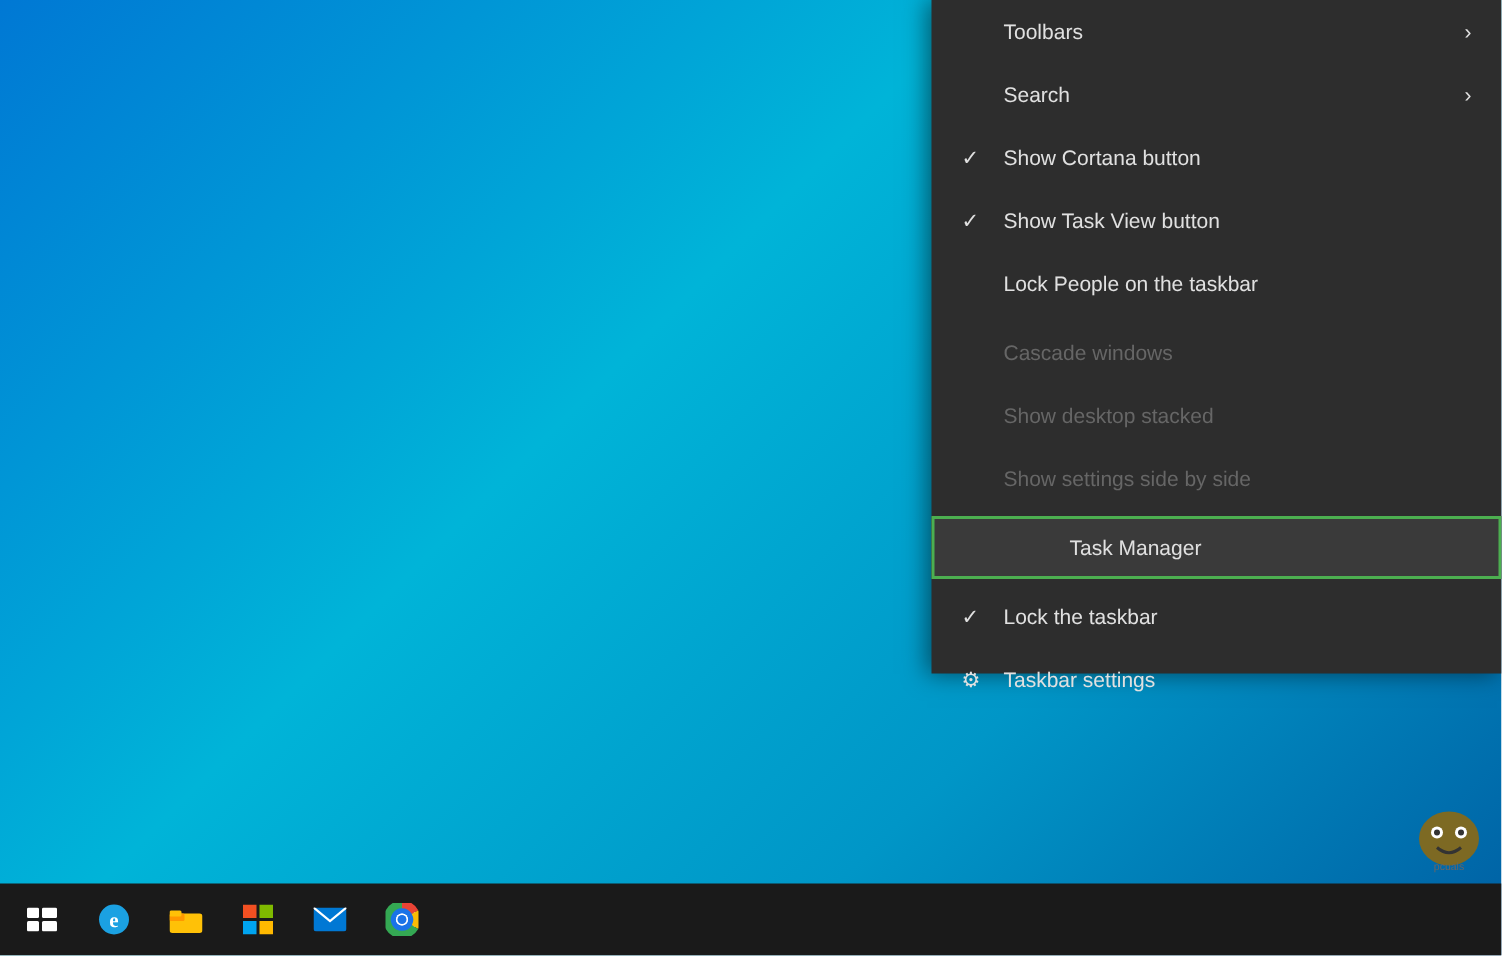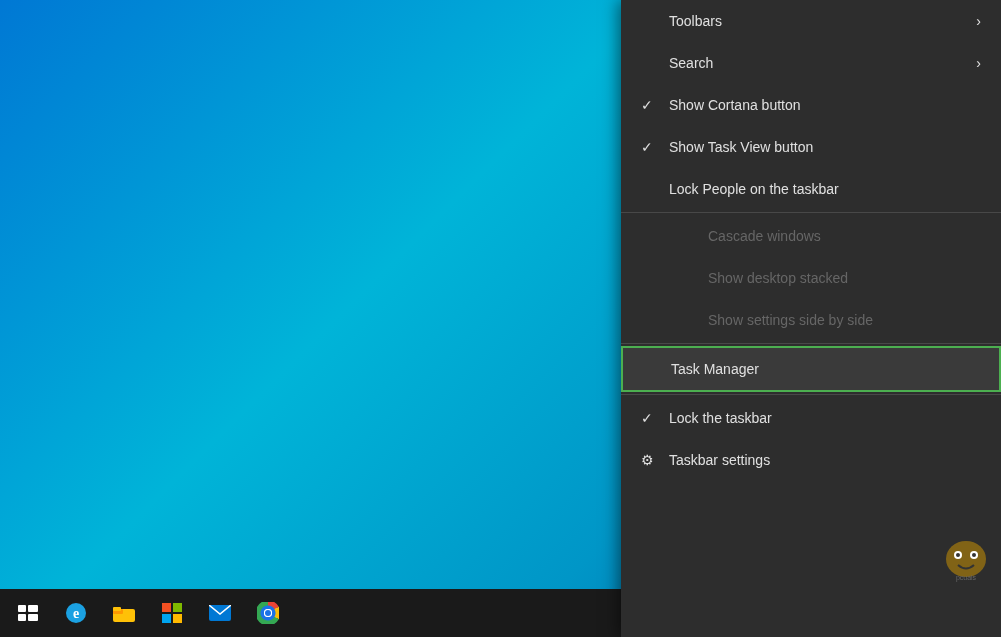--- a/index.html
+++ b/index.html
@@ -42,46 +42,46 @@
       border-radius: 4px;
       margin: 0 2px;
     }
 
     
     #context-menu {
       position: absolute;
       right: 0;
       top: 0;
       width: 380px;
-      height: 637px;
+      height: 449px;
       background: #2d2d2d;
       z-index: 100;
       display: flex;
       flex-direction: column;
       box-shadow: -3px 0 15px rgba(0,0,0,0.5);
     }
 
     .menu-item {
       display: flex;
       align-items: center;
       padding: 13px 20px;
       color: #e0e0e0;
       font-size: 14px;
       cursor: pointer;
       position: relative;
       min-height: 42px;
     }
     .menu-item.disabled {
       color: #666;
       cursor: default;
-      margin-left: 39px;
     }
     .menu-item.highlighted {
       background: #3a3a3a;
       border: 2px solid #4caf50;
+      gap: 42px;
     }
     .menu-item .checkmark {
       width: 20px;
       margin-right: 8px;
       color: #e0e0e0;
       font-size: 14px;
     }
     .menu-item .arrow {
       margin-left: auto;
       color: #e0e0e0;

